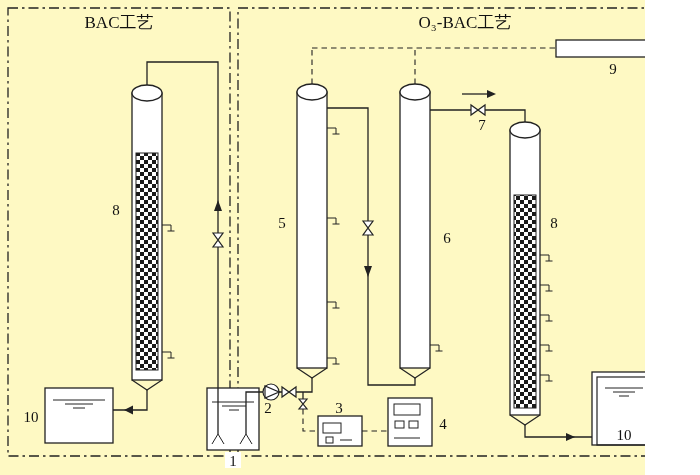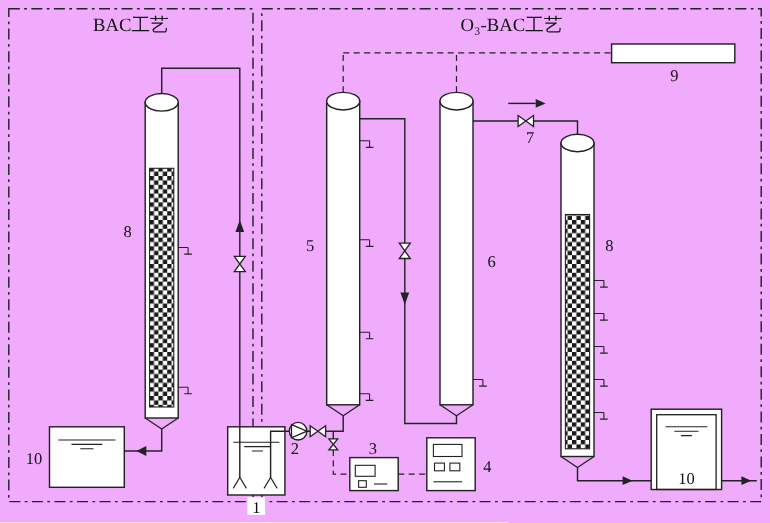--- a/index.html
+++ b/index.html
@@ -1,16 +1,16 @@
 <!DOCTYPE html>
 <html><head>
 <meta charset="utf-8">
 <style>
   html,body{margin:0;padding:0;background:#ffffff;}
-  .stage{position:relative;width:700px;height:475px;background:#f0abfc;overflow:hidden;}
+  .stage{position:relative;width:645px;height:475px;background:#fef9c3;overflow:hidden;}
   svg{display:block;}
   svg text{font-family:"Liberation Serif","DejaVu Serif",serif;fill:#111111;}
   .t-title{font-size:17px;}
   .t-num{font-size:15px;}
   .border{fill:none;stroke:#222222;stroke-width:1.3;stroke-dasharray:10 4 2.5 4;}
   .pipe{fill:none;stroke:#222222;stroke-width:1.3;}
   .thin{fill:none;stroke:#222222;stroke-width:1;}
   .dash{fill:none;stroke:#222222;stroke-width:1.1;stroke-dasharray:5.5 4;}
   .equip{fill:#ffffff;stroke:#222222;stroke-width:1.3;}
   .open{fill:#ffffff;stroke:#222222;stroke-width:1.2;}

